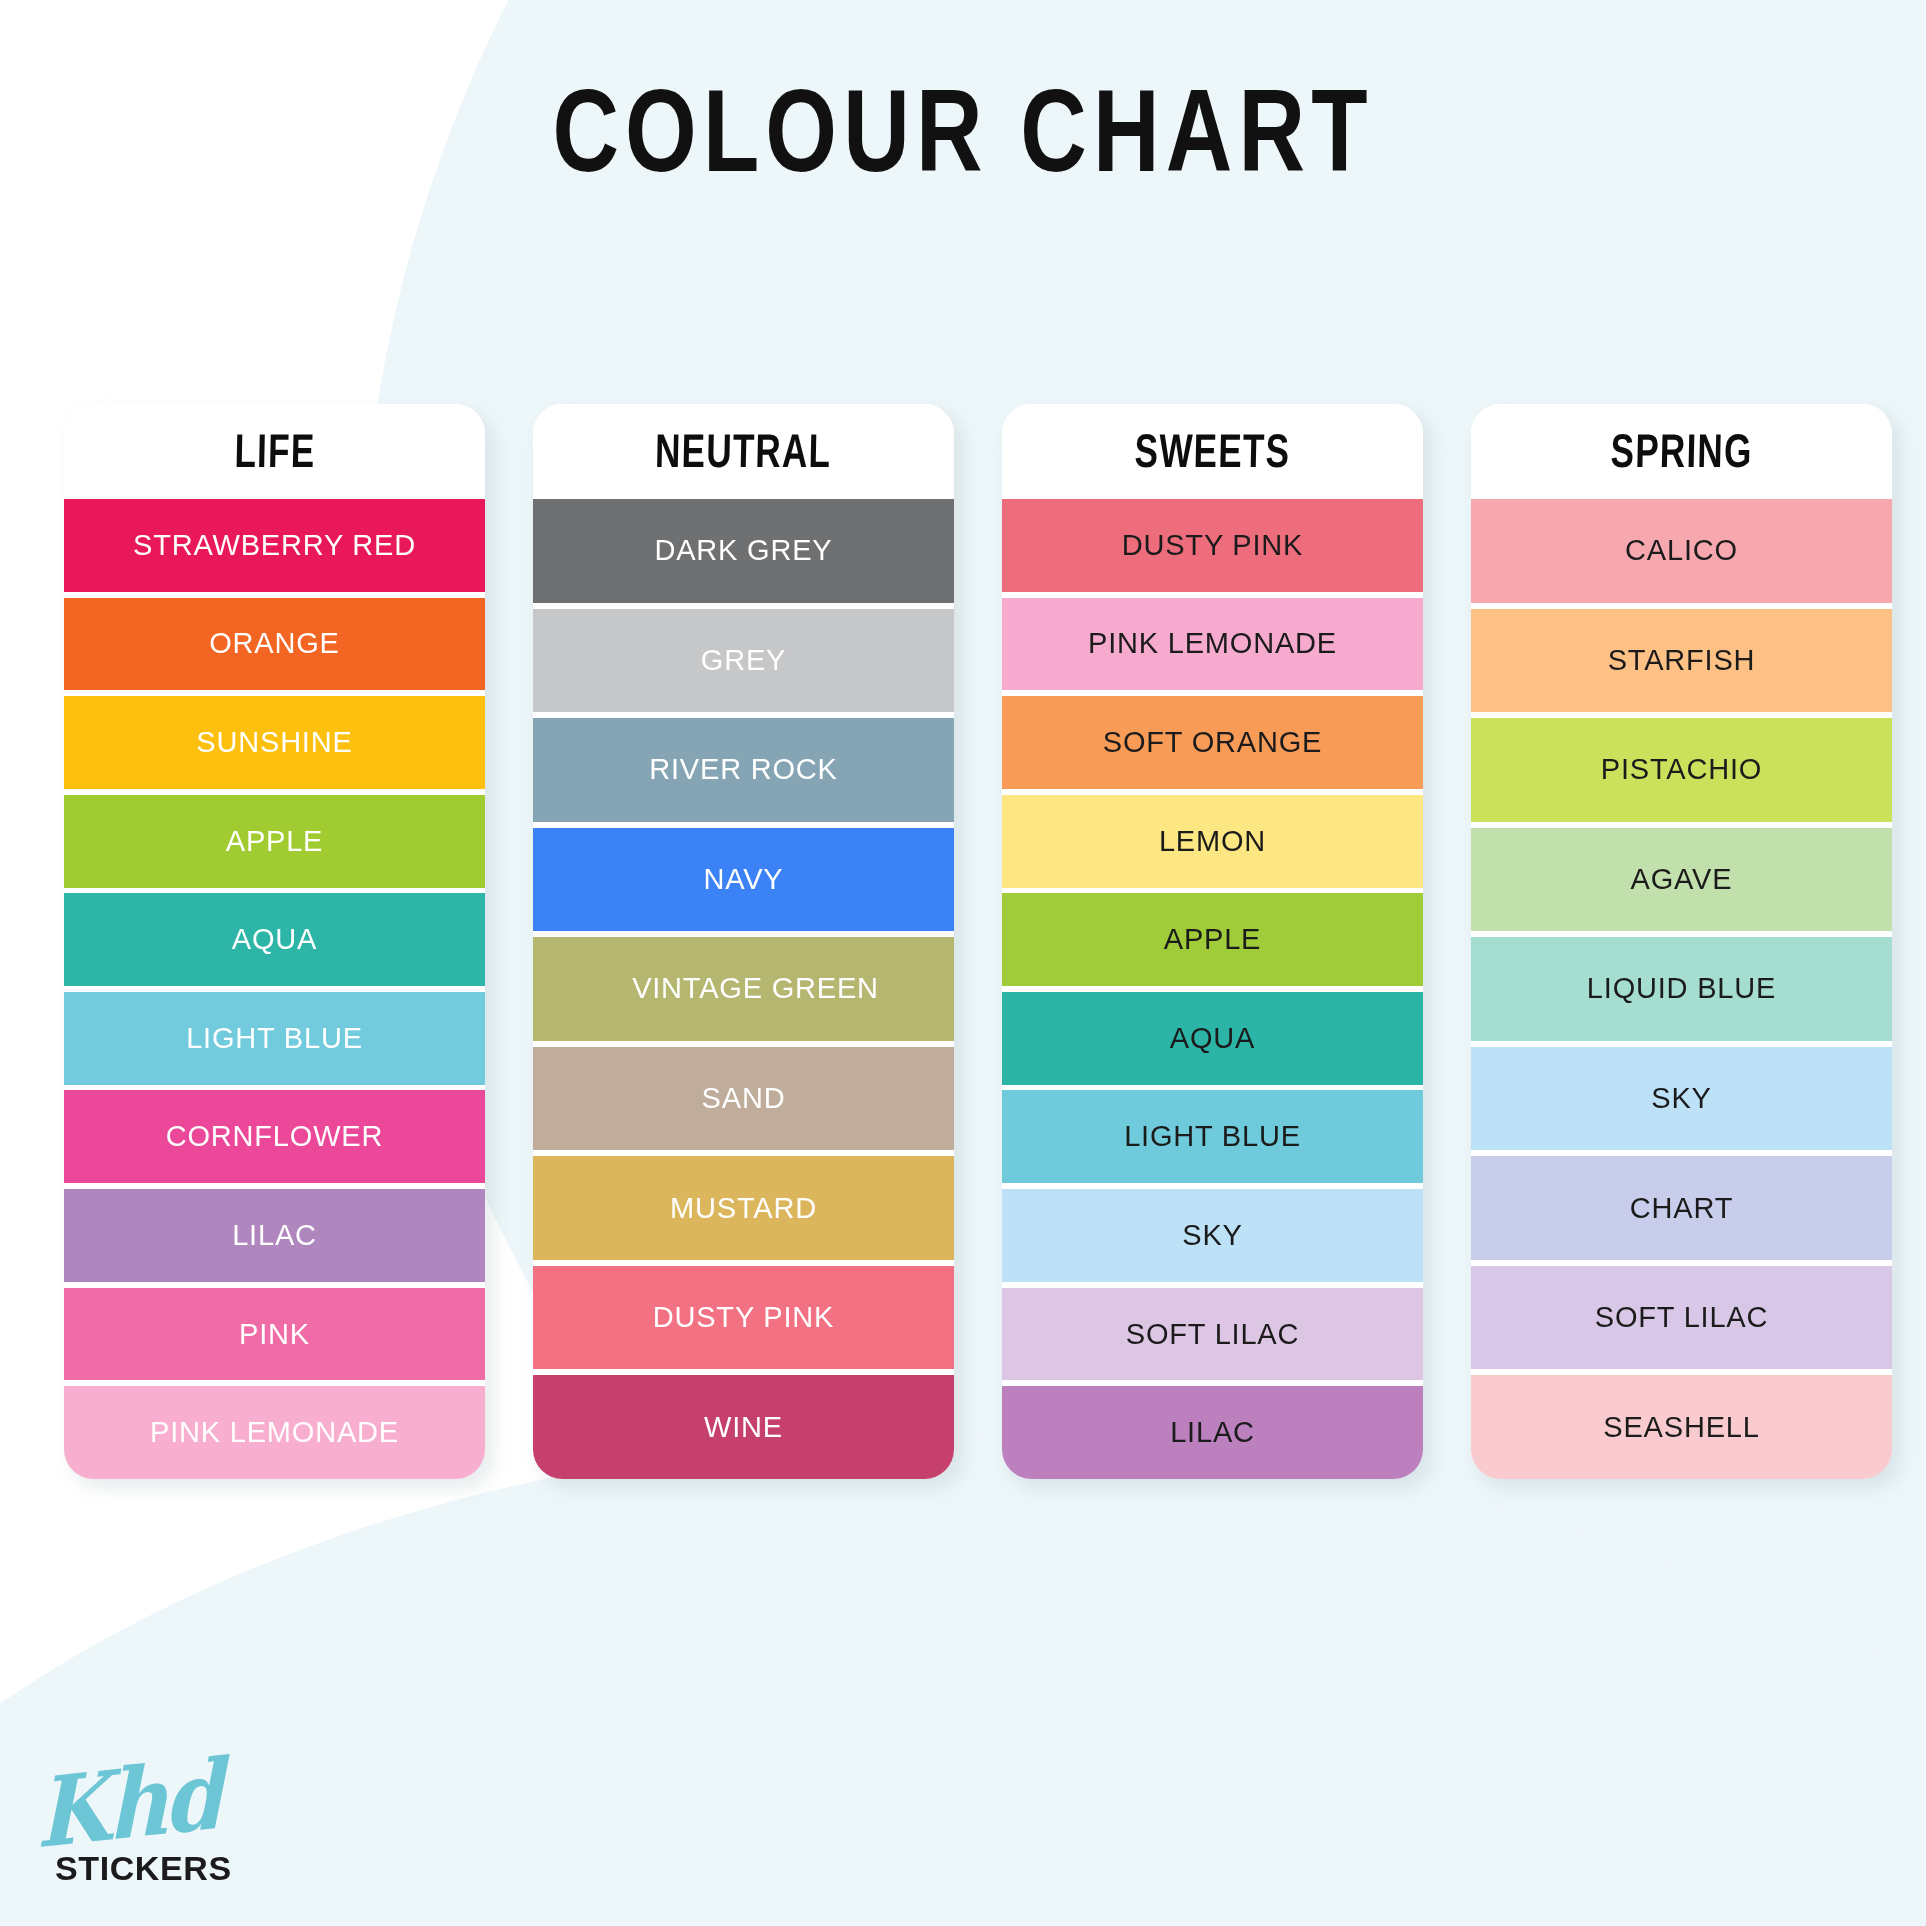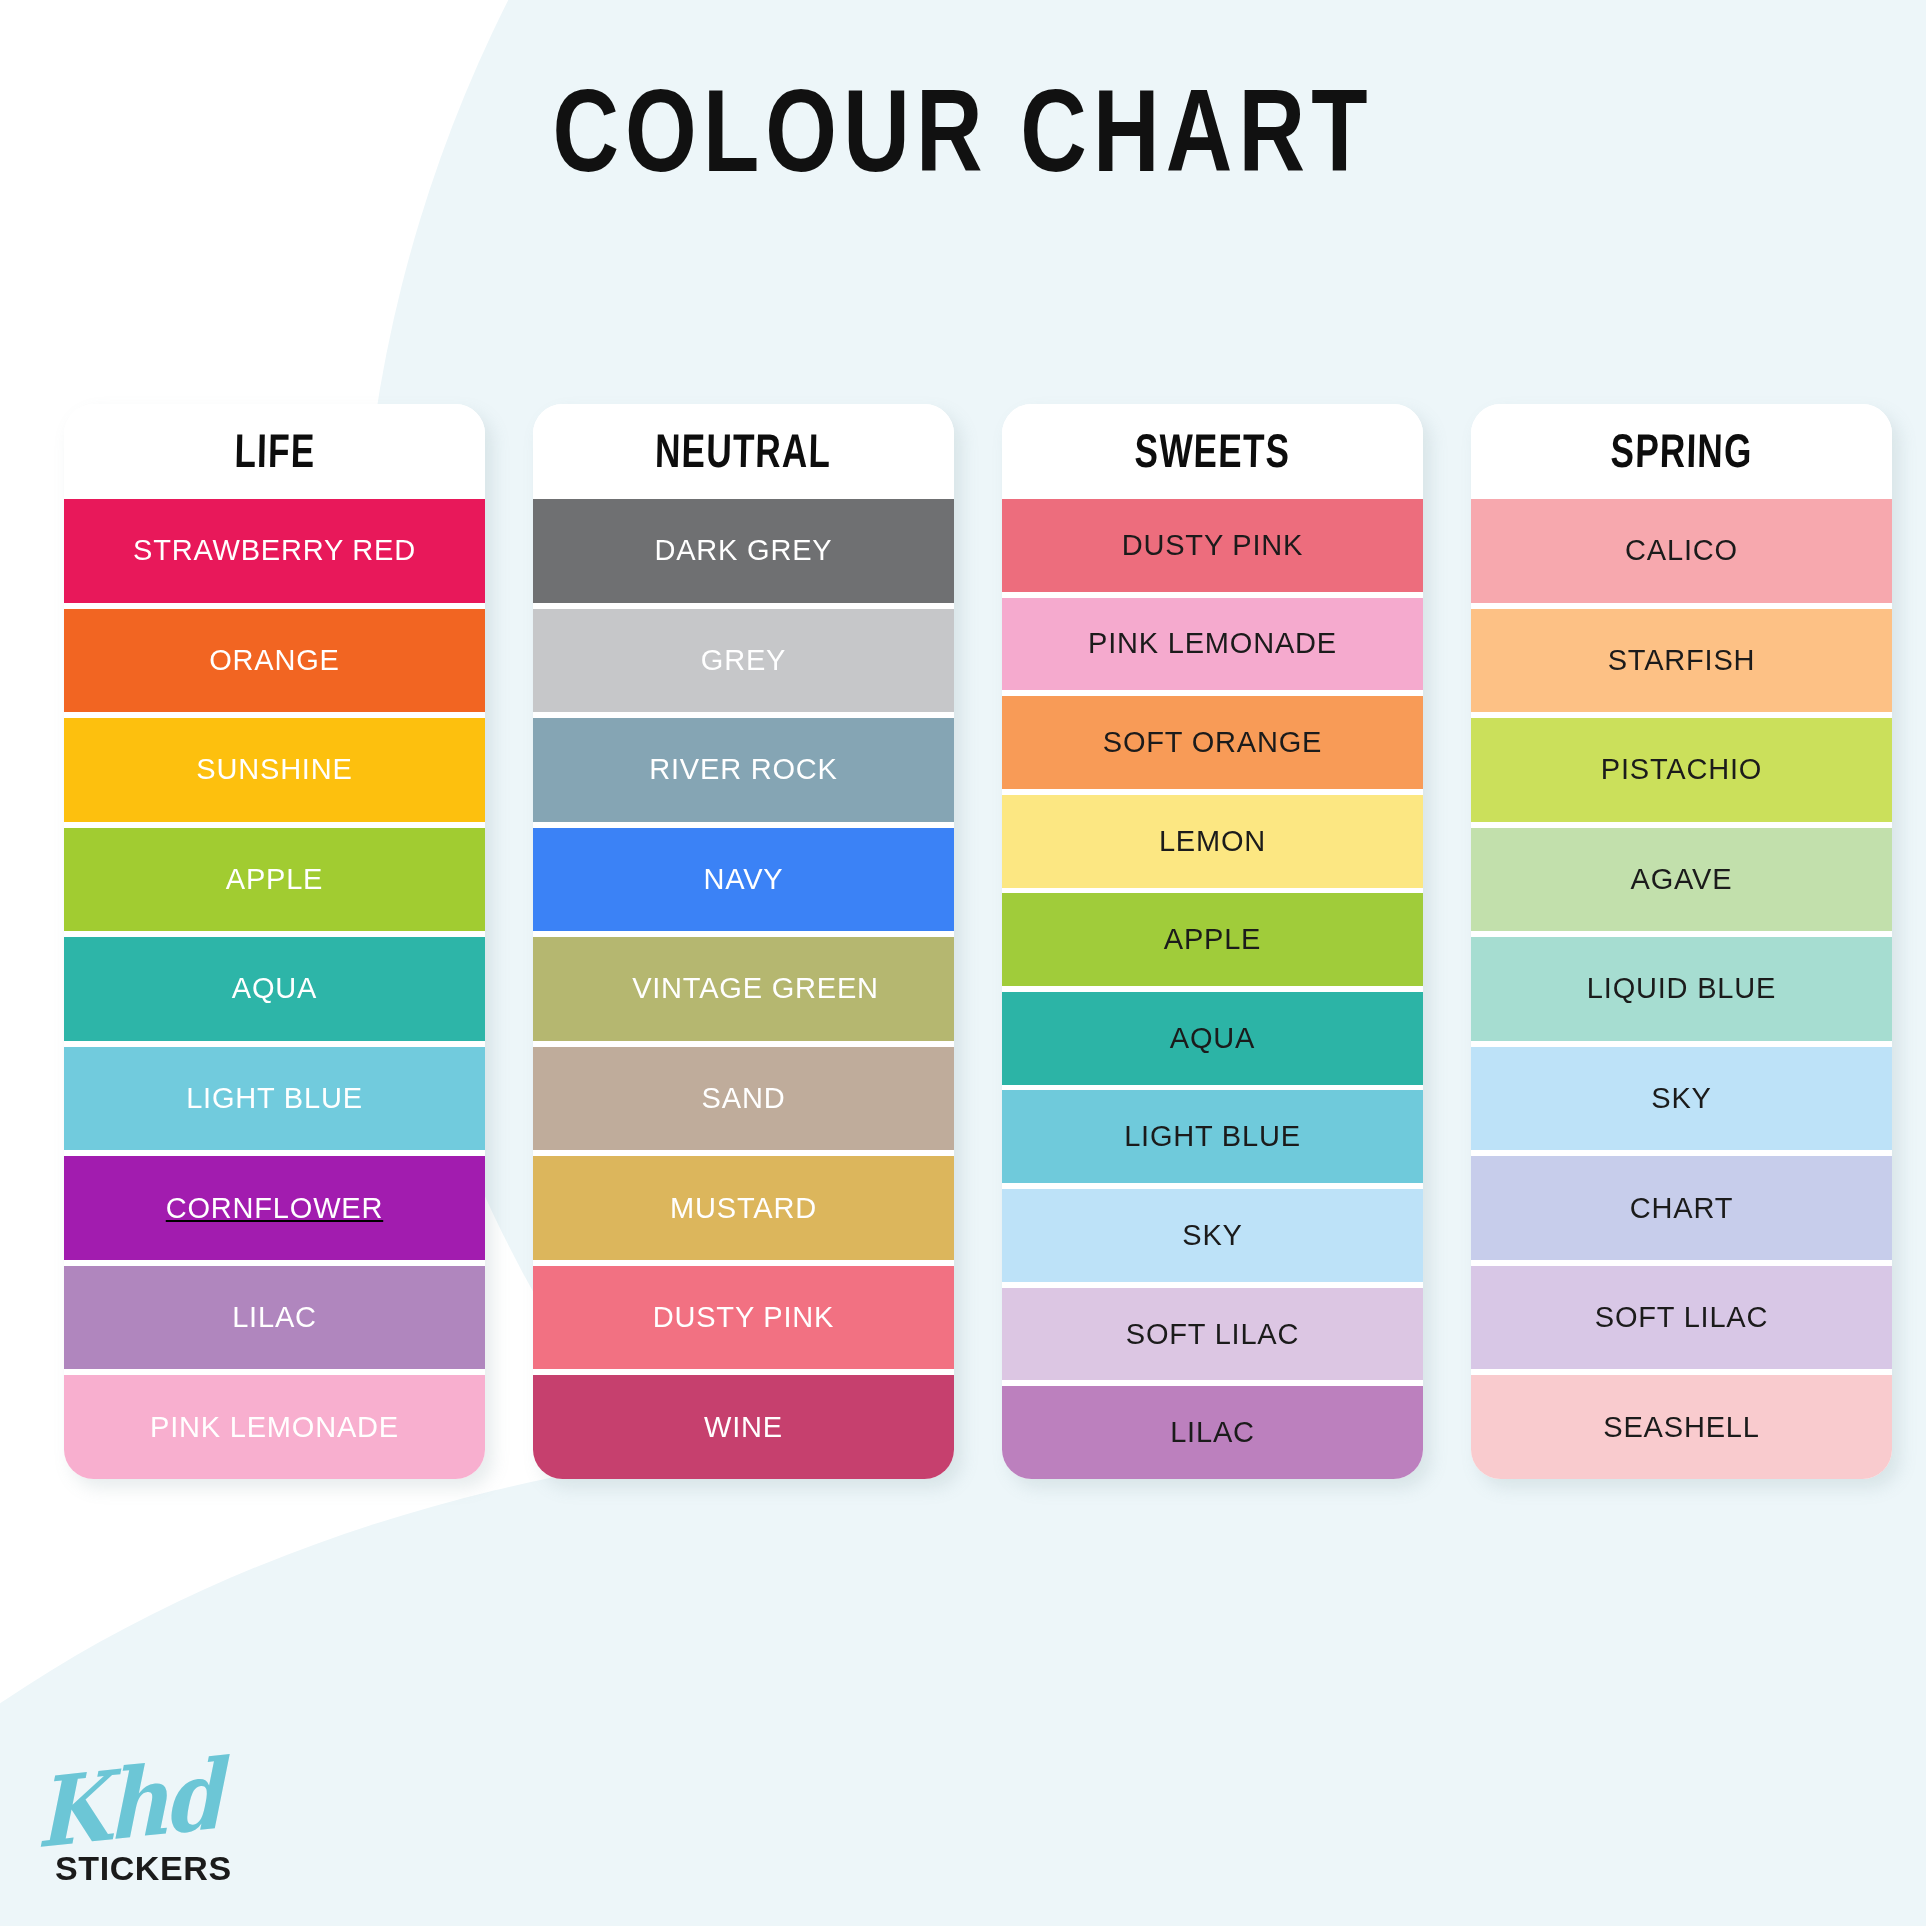--- a/index.html
+++ b/index.html
@@ -187,25 +187,28 @@
           </div>
           <div class="swatch" style="background: rgb(161, 204, 49);">
             <span class="swatch-label" style="color: rgb(255, 255, 255);">APPLE</span>
           </div>
           <div class="swatch" style="background: rgb(45, 181, 168);">
             <span class="swatch-label" style="color: rgb(255, 255, 255);">AQUA</span>
           </div>
           <div class="swatch" style="background: rgb(113, 203, 221);">
             <span class="swatch-label" style="color: rgb(255, 255, 255);">LIGHT BLUE</span>
           </div>
-          <div class="swatch" style="background: #a21caf; text-decoration: underline;">
+          <div class="swatch" style="background: #ec4899;">
             <span class="swatch-label" style="color: rgb(255, 255, 255);">CORNFLOWER</span>
           </div>
           <div class="swatch" style="background: rgb(176, 134, 190);">
             <span class="swatch-label" style="color: rgb(255, 255, 255);">LILAC</span>
+          </div>
+          <div class="swatch" style="background: rgb(240, 108, 166);">
+            <span class="swatch-label" style="color: rgb(255, 255, 255);">PINK</span>
           </div>
           <div class="swatch" style="background: rgb(248, 175, 207);">
             <span class="swatch-label" style="color: rgb(255, 255, 255);">PINK LEMONADE</span>
           </div>
         </div>
       </div>
       <div class="card">
         <div class="card-header">
           <div class="card-title">NEUTRAL</div>
         </div>

